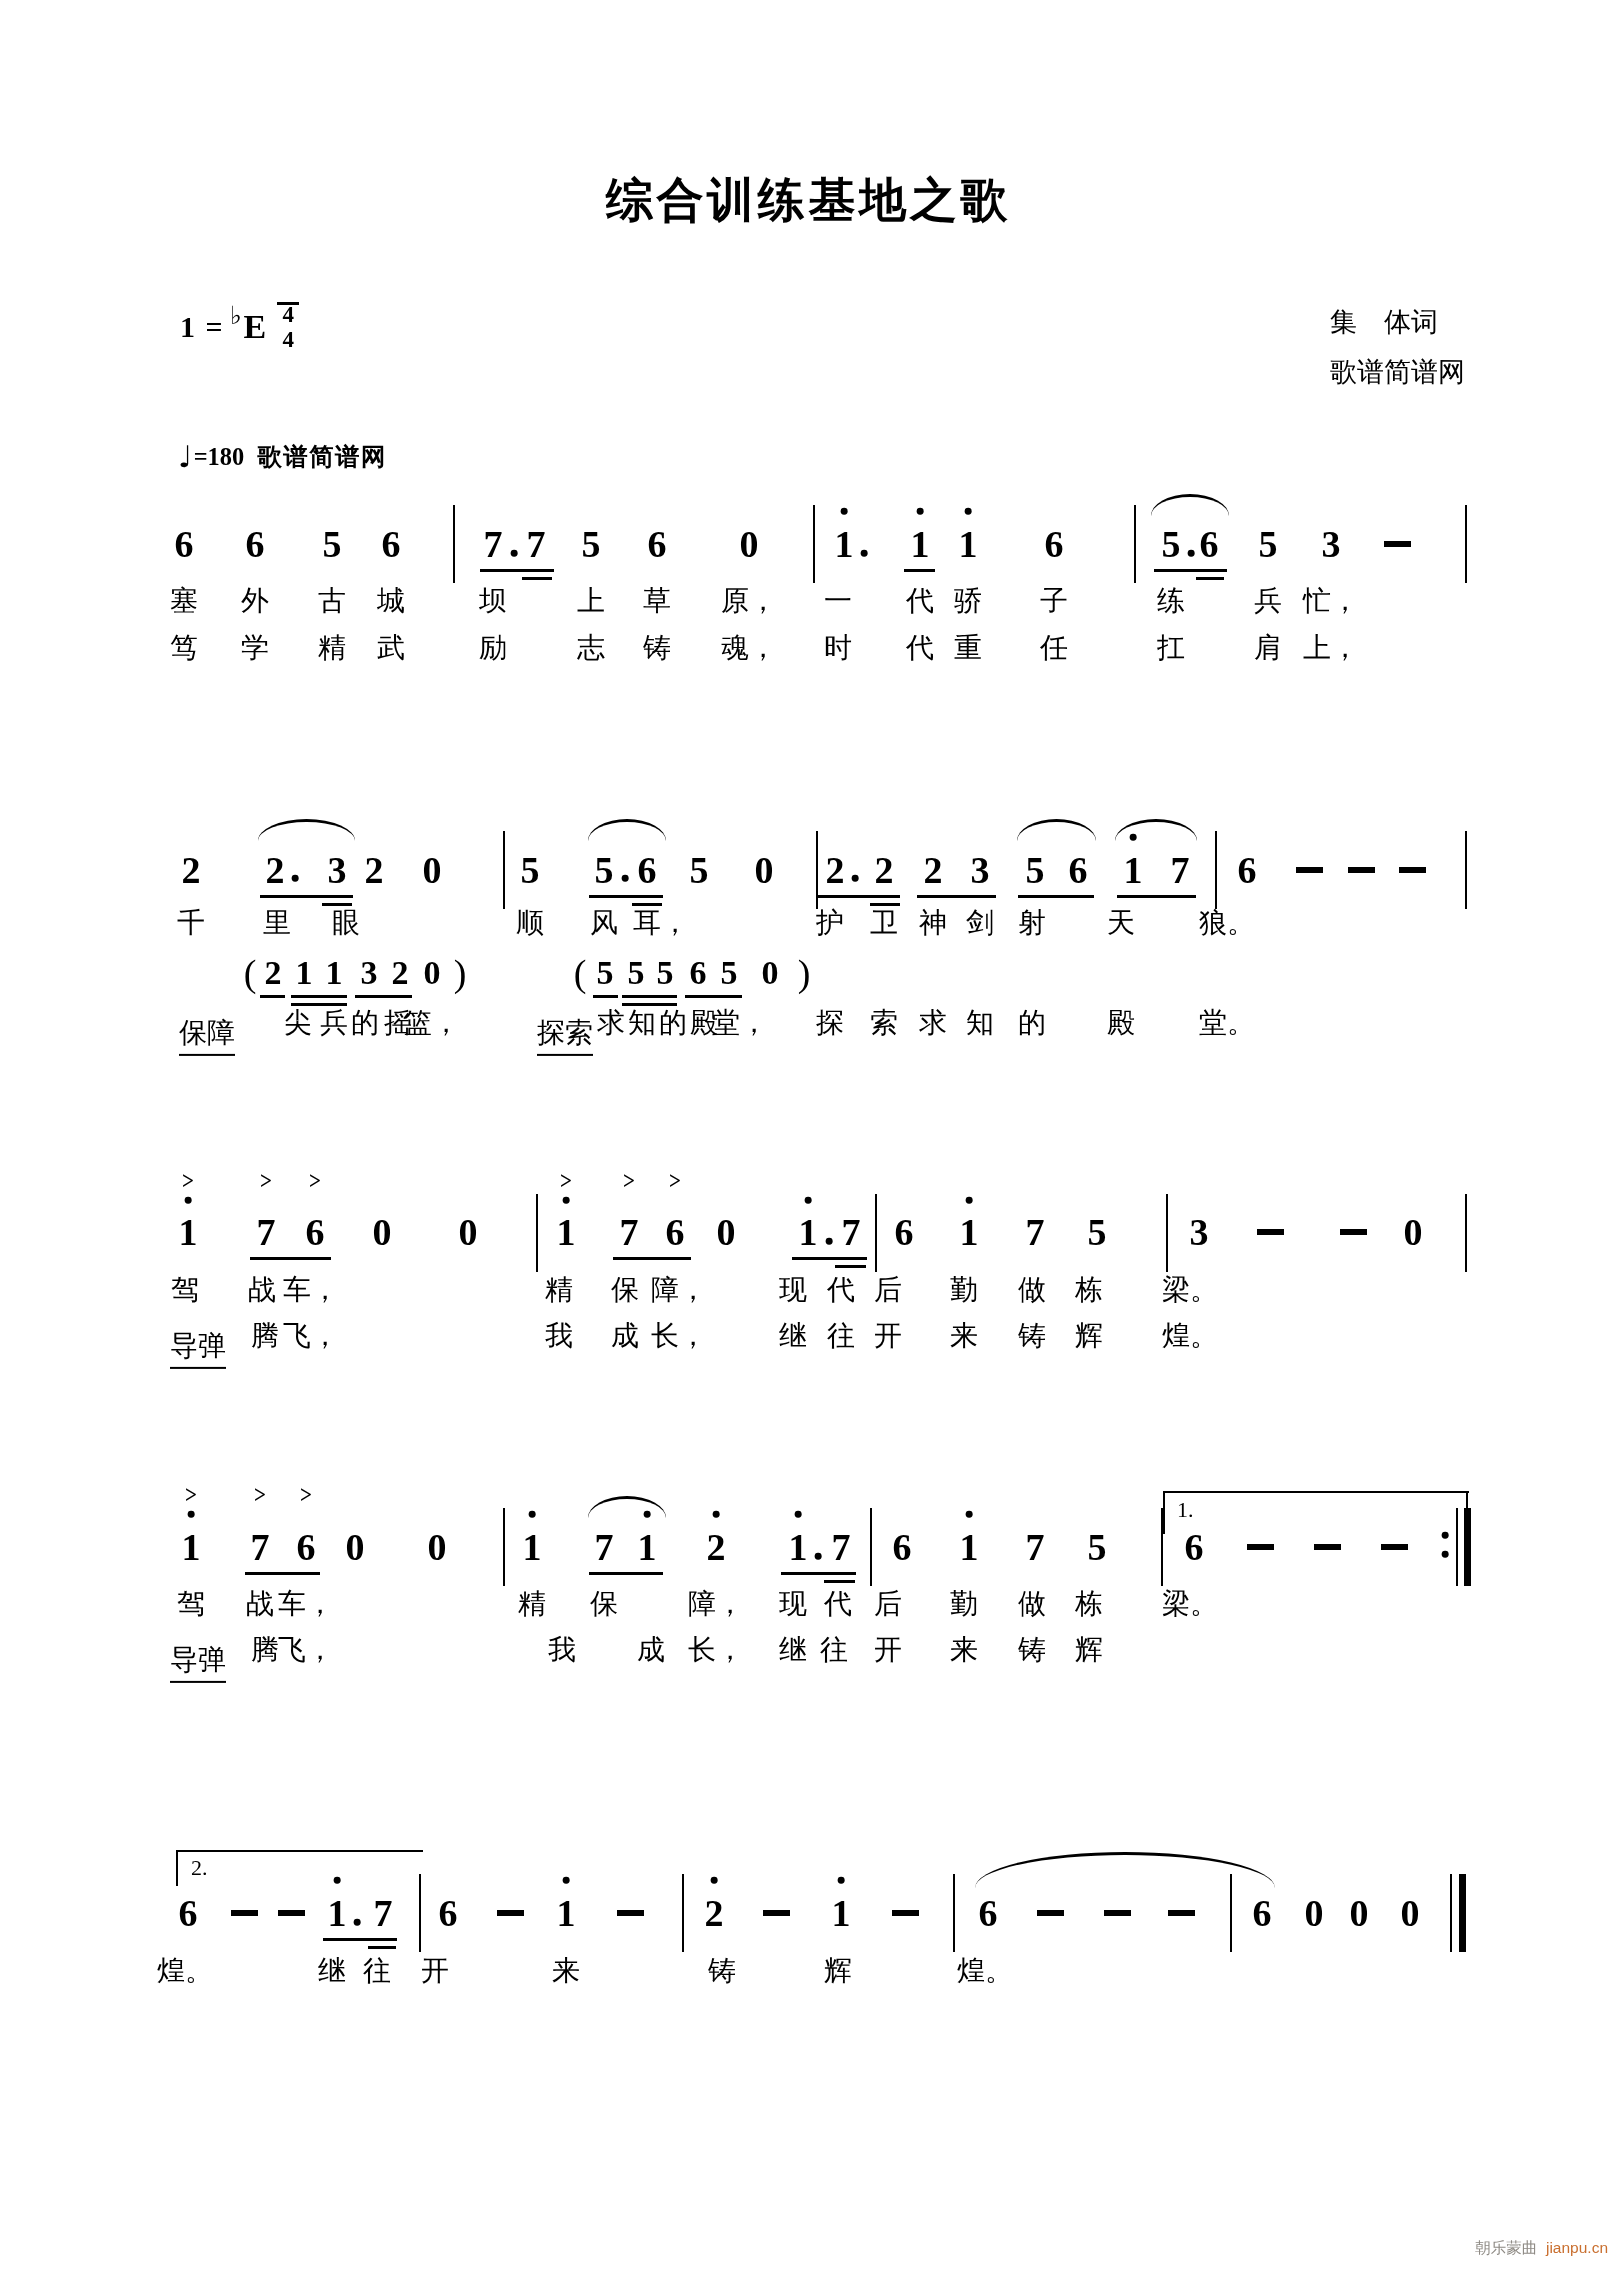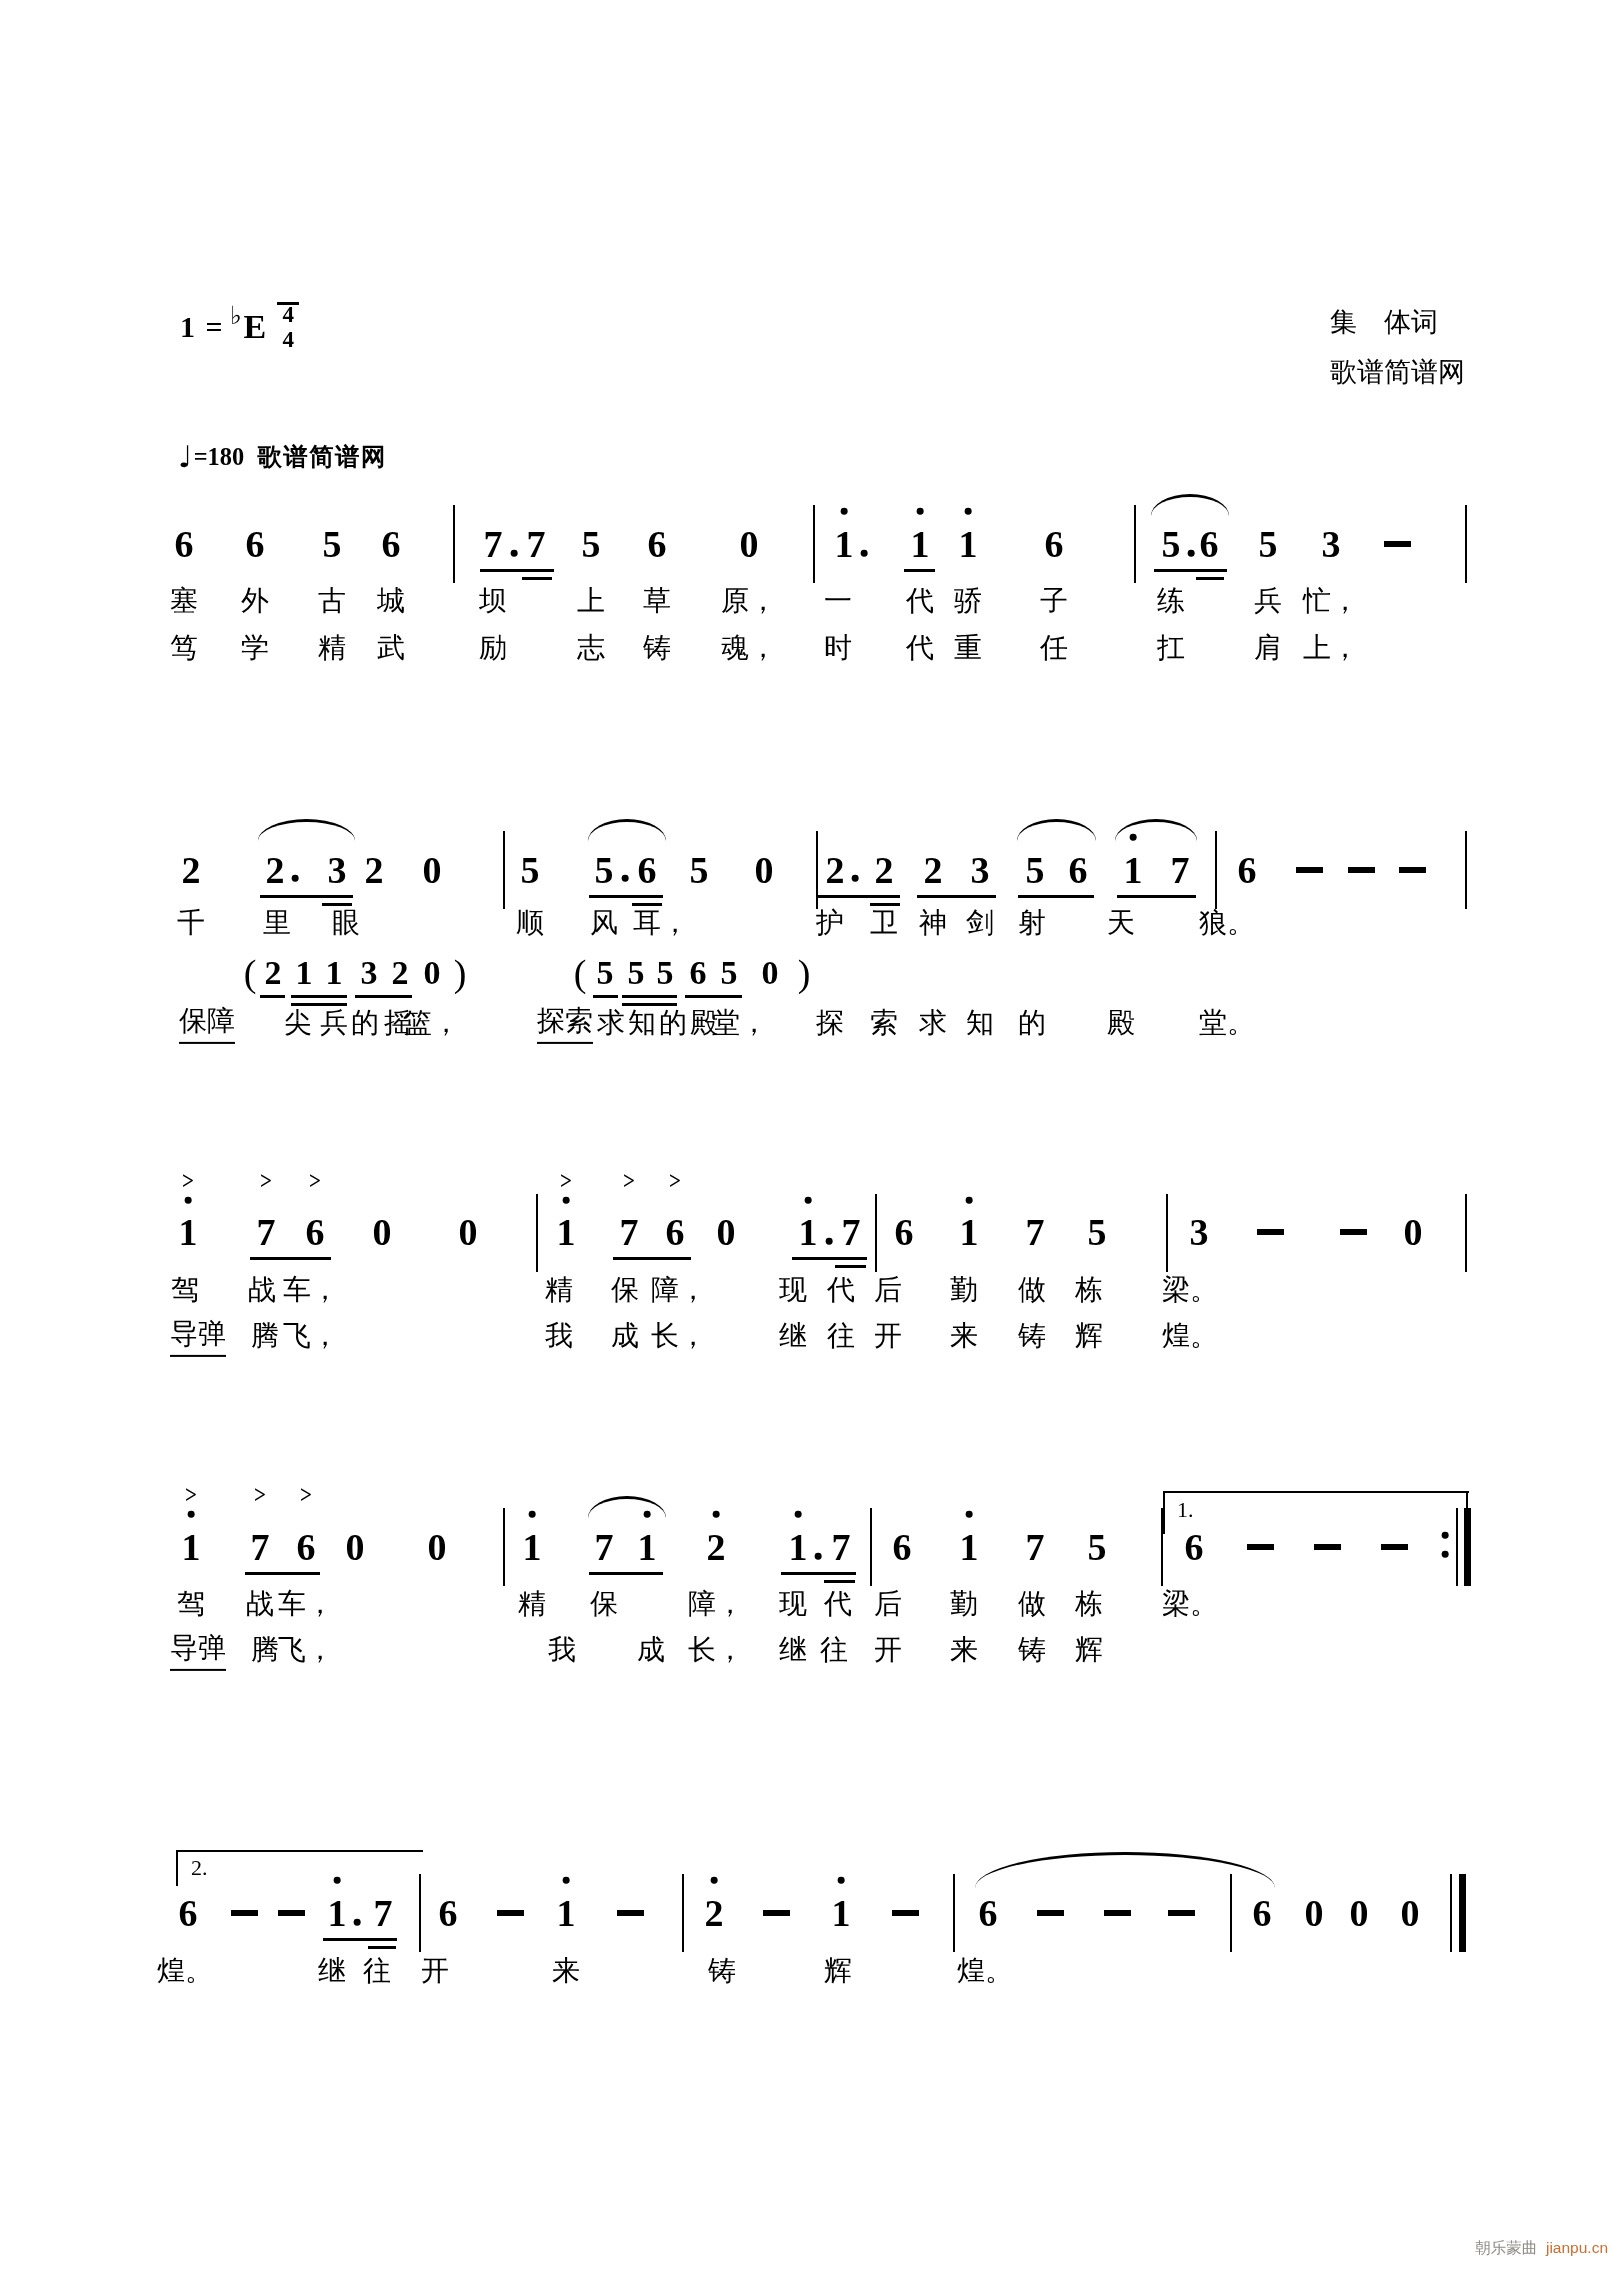--- a/index.html
+++ b/index.html
@@ -20,30 +20,31 @@
   .tempo .glyph{font-family:"DejaVu Sans",sans-serif;font-size:30px;line-height:30px;}
   .tempo .val{font-size:24.4px;font-weight:700;margin-left:1.5px;}
   .tempo .style{font-size:24.4px;font-weight:700;margin-left:13.3px;letter-spacing:1.5px;}
   .note{position:absolute;transform:translate(-50%,-50%);font-weight:700;line-height:1;white-space:nowrap;}
   .paren{position:absolute;transform:translate(-50%,-50%);font-weight:400;line-height:1;}
   .dot{position:absolute;width:6.7px;height:6.7px;border-radius:50%;background:#000;transform:translate(-50%,-50%);}
   .accent{position:absolute;transform:translate(-50%,-50%) scaleY(1.15);font-weight:700;font-size:21px;line-height:1;}
   .bar,.ul,.vline,.dash{position:absolute;background:#000;}
   .slur{position:absolute;border-top:3px solid #000;border-radius:50% 50% 0 0 / 100% 100% 0 0;}
   .lyric{position:absolute;transform:translate(-50%,-50%);font-size:28px;white-space:nowrap;}
-  .lul{border-bottom:2.2px solid #000;padding-bottom:2.2px;}
+  .lul{border-bottom:2.2px solid #000;padding-bottom:2.2px;margin-top:12px;}
   .volta-label{position:absolute;font-size:22px;line-height:1;}
   .watermark{position:absolute;right:9px;top:2238px;font-size:15.5px;white-space:nowrap;
              font-family:"Liberation Sans","DejaVu Sans",sans-serif;}
 </style>
 </head>
 <body>
 
 <div class="page">
 
+  <div class="title">综合训练基地之歌</div>
 
   <div class="keysig">
     <span class="ks-main">1 =</span>
     <span class="ks-flat">♭</span>
     <span class="ks-tonic">E</span>
     <span class="ks-frac">
       <span class="num">4</span>
       <span class="bar"></span>
       <span class="den">4</span>
     </span>

